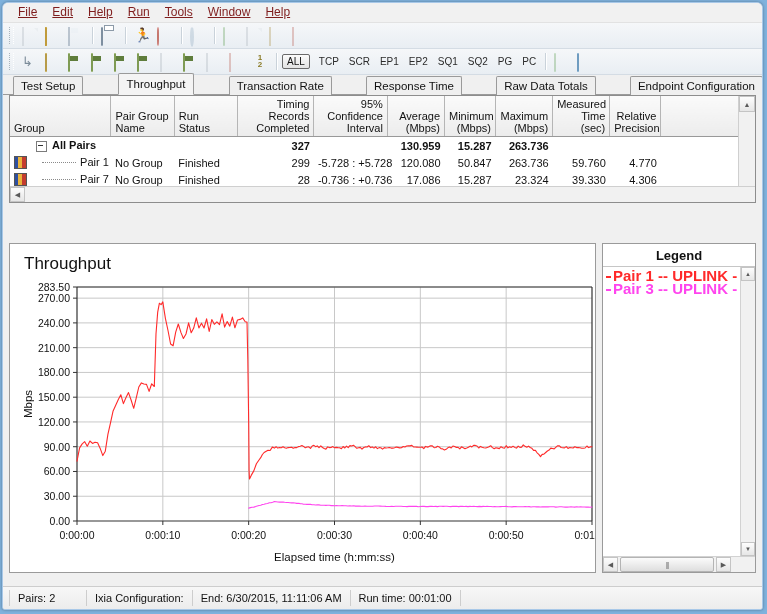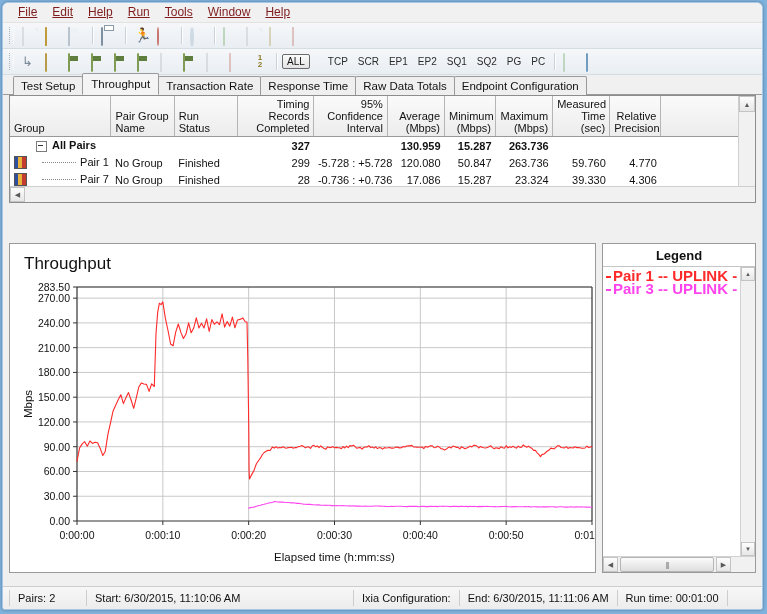--- a/index.html
+++ b/index.html
@@ -130,35 +130,36 @@
   .ico-pair:after{content:"";position:absolute;left:2px;top:2px;width:8px;height:5px;background:#5f7d3c;}
   .ico-key { width:13px;height:12px;background:#f2d98a;border:1px solid #b79b48;border-radius:2px;}
   .ico-12 { font-size:8px;line-height:7px;color:#8a7a25;font-weight:bold;text-align:center;}
   .ico-note { width:11px;height:13px;background:#fcfcfc;border:1px solid #b6bec5;}
   .ico-blue { width:13px;height:12px;background:#bcd9ef;border:1px solid #6f9cc0;border-radius:2px;}
   .ico-faded { opacity:.4; }
 
   .allbtn {
     font-size: 10px; color:#111; border:1px solid #6a6a6a;
     background: linear-gradient(to bottom,#fbfbfb,#e3e3e3);
-    padding: 1px 4px; border-radius:2px; margin-right:13px;
+    padding: 1px 4px; border-radius:2px; margin-right:4px;
     font-family:"Liberation Sans",sans-serif; cursor:default;
   }
   .protobtn {
     font-size: 10px; color:#2b2b2b; padding: 1px 5px; cursor:default;
     font-family:"Liberation Sans",sans-serif;
   }
 
   
   #tabstrip {
     height: 20px;
     background: #f0f0f0;
     padding-left: 10px;
     display:flex; align-items:flex-end;
     position: relative;
+    justify-content: space-between;
   }
   #tabstrip:after{
     content:""; position:absolute; left:0; right:0; bottom:0;
     height:1px; background:#9a9a9a;
   }
   .tab {
     font-size: 11.5px; color:#111;
     padding: 2px 7px 2px 7px;
     border:1px solid #9a9a9a;
     border-bottom:none;
@@ -626,19 +627,18 @@
       <div class="lg-hscroll">
         <div class="arw">◀</div>
         <div class="thumb">|||</div>
         <div class="arw">▶</div>
       </div>
     </div>
   </div>
 
   <div id="statusbar">
     <div class="sb" style="min-width:60px">Pairs: 2</div>
-    <div class="sb" style="min-width:250px">Start: 6/30/2015, 11:10:06 AM</div>
     <div class="sb">Ixia Configuration:</div>
     <div class="sb">End: 6/30/2015, 11:11:06 AM</div>
     <div class="sb">Run time: 00:01:00</div>
   </div>
 
 </div>
 
 </body></html>

